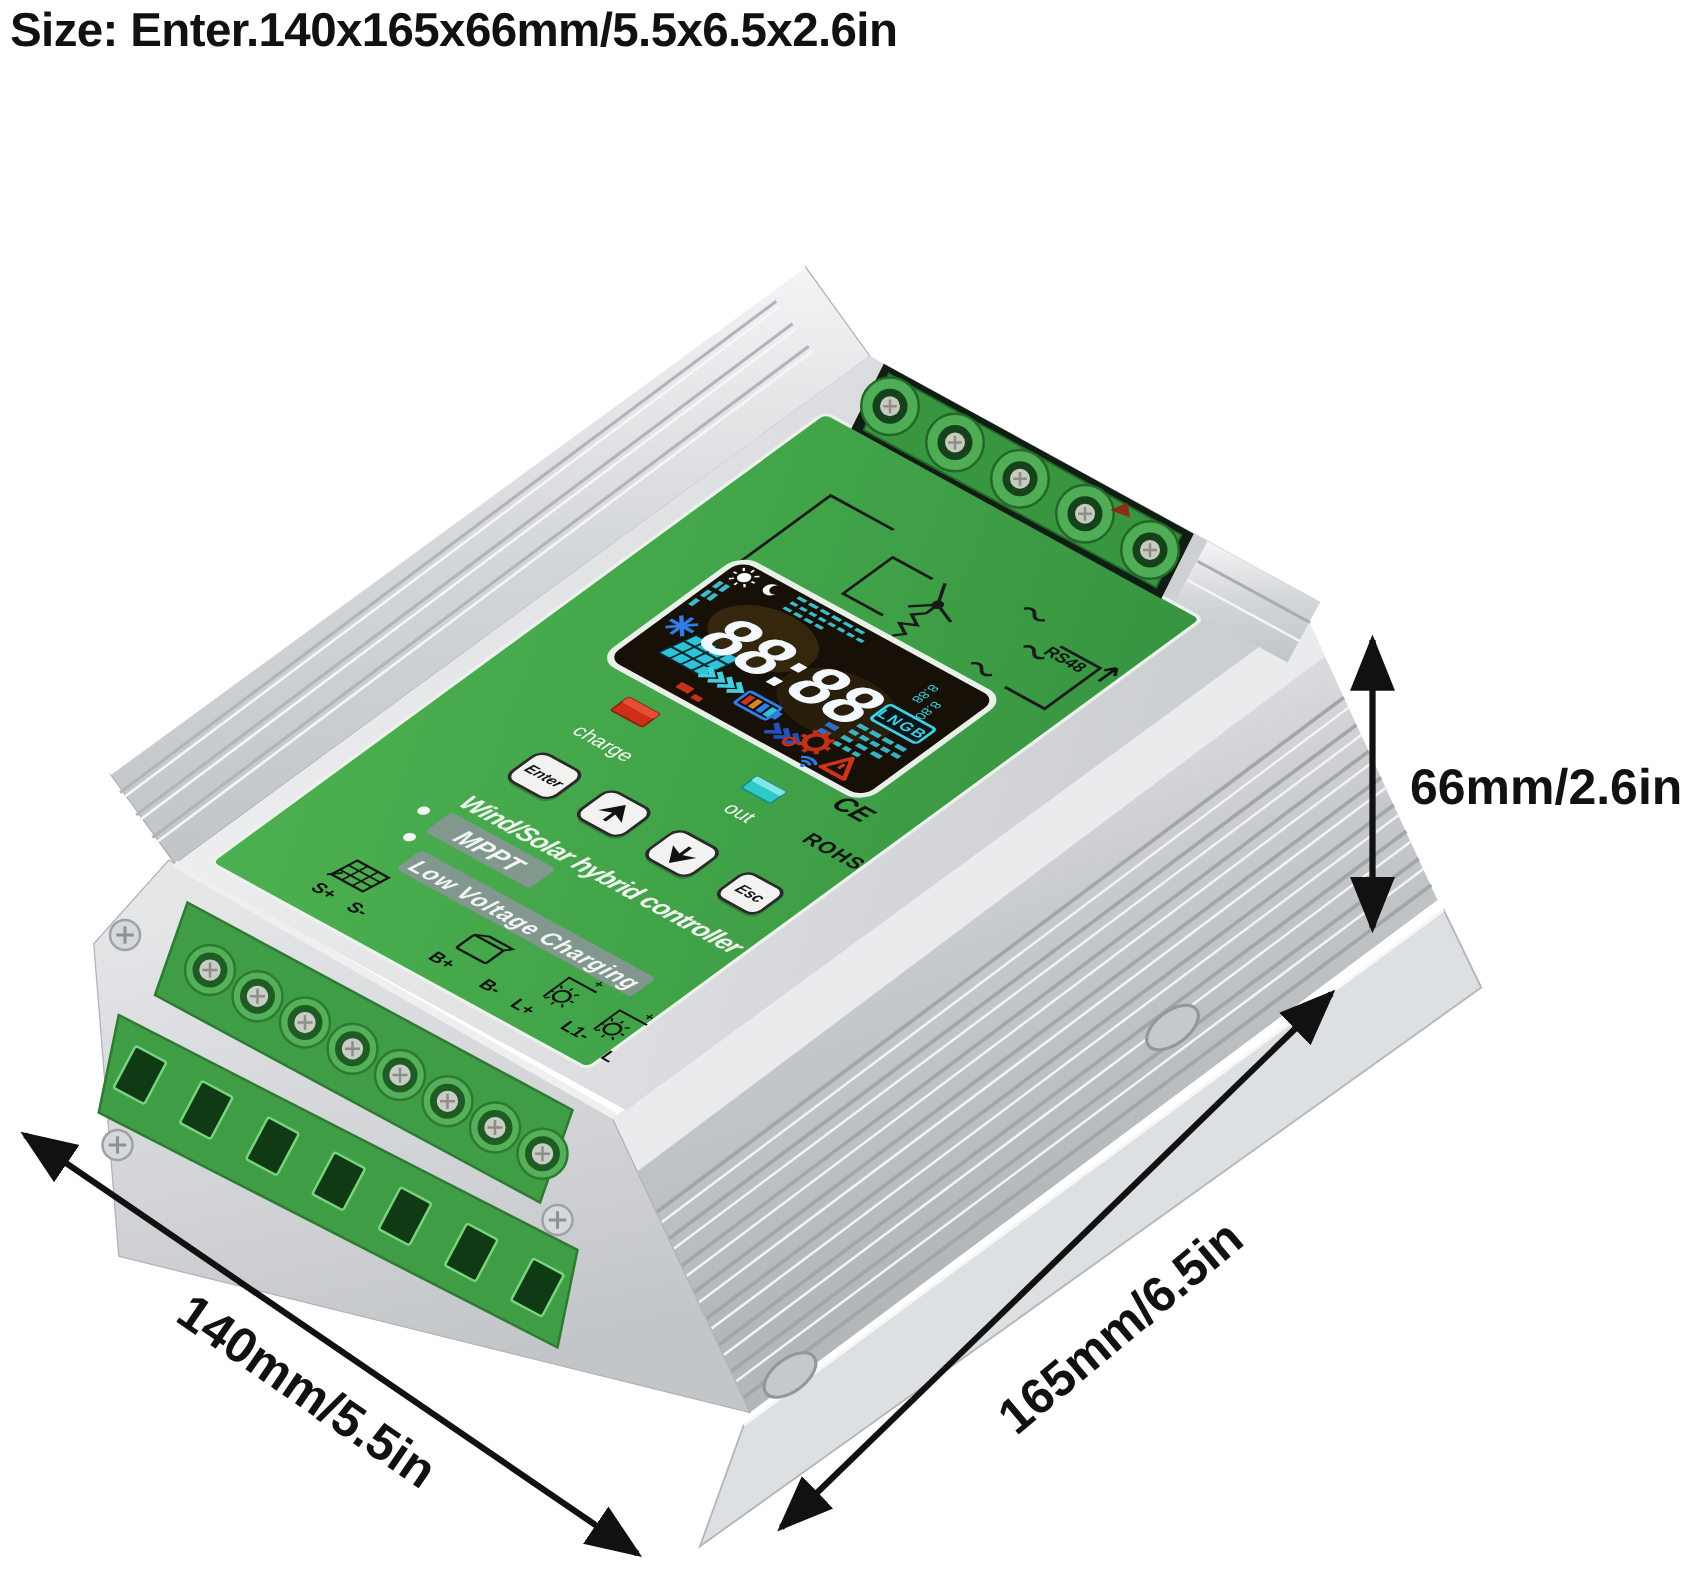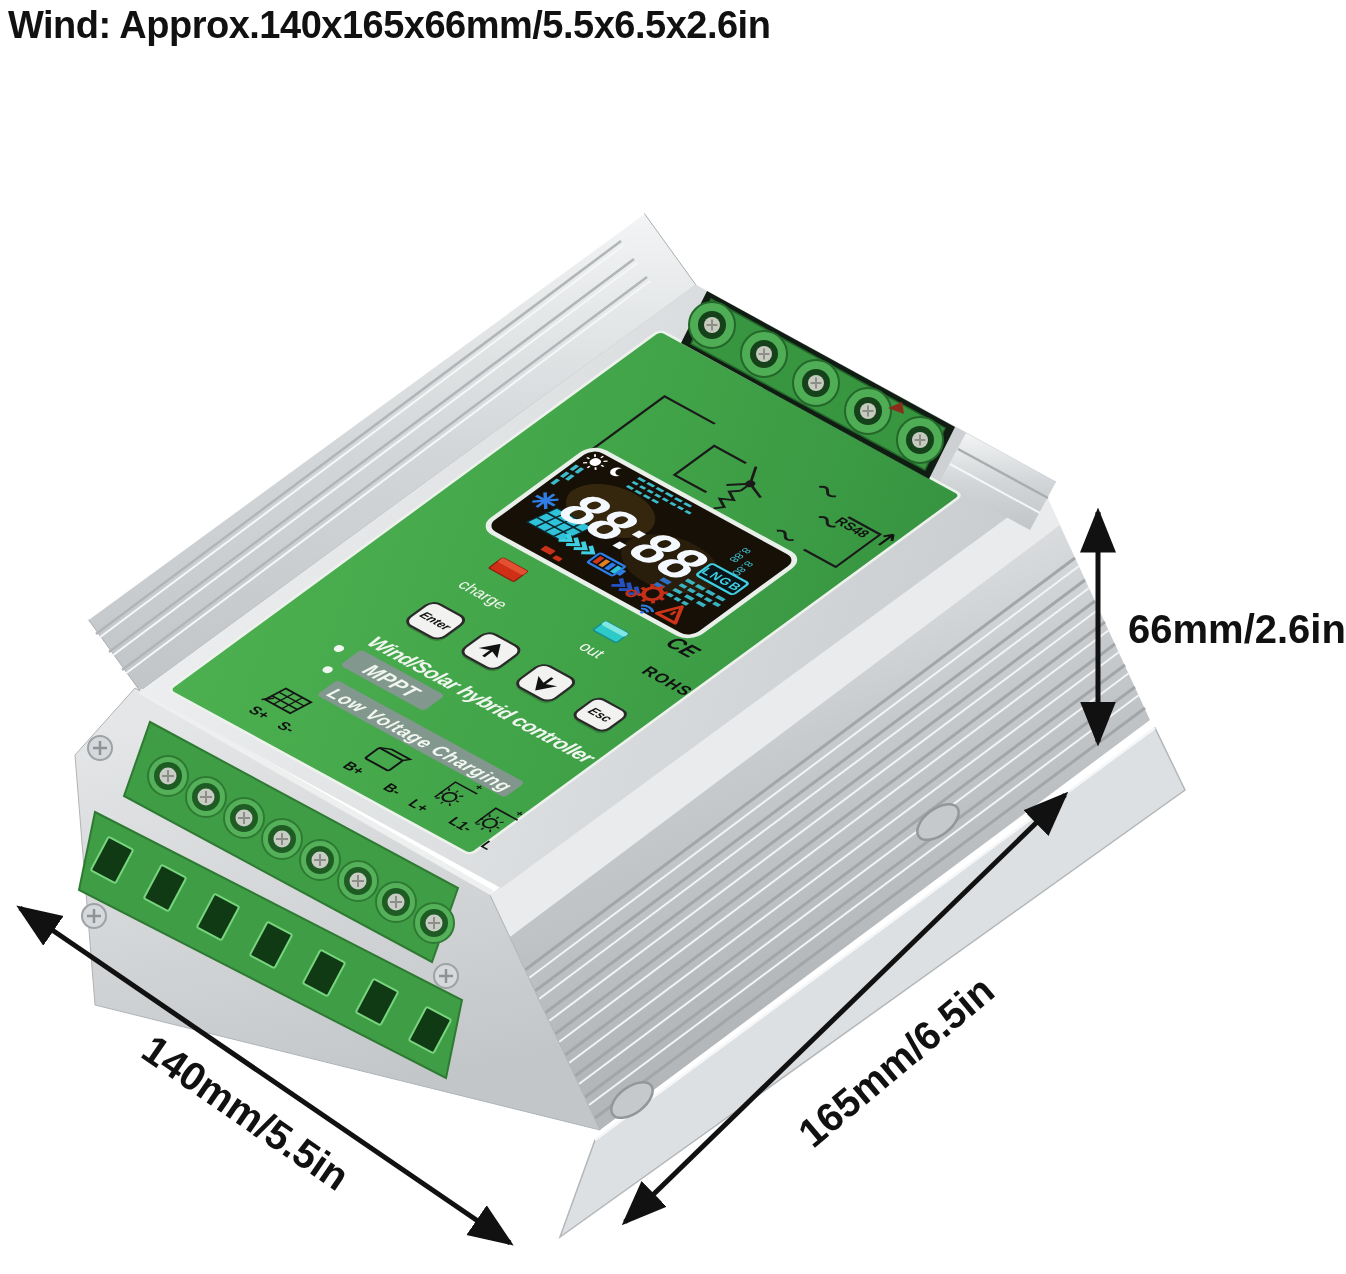--- a/index.html
+++ b/index.html
@@ -9,21 +9,21 @@
               color:#111;letter-spacing:-0.5px;white-space:nowrap;}
   svg{position:absolute;left:0;top:0;}
   text{font-family:"Liberation Sans", sans-serif;}
   .dim-label{font-size:40px;font-weight:bold;fill:#111;}
   .face-text{fill:#f2f6f1;}
 </style>
 </head>
 <body>
 
 <div id="stage">
-  <div id="page-title">Wind: Approx.140x165x66mm/5.5x6.5x2.6in</div>
+  <div id="page-title">Size: Enter.140x165x66mm/5.5x6.5x2.6in</div>
 
   <svg width="1346" height="1274" viewBox="0 0 1346 1274">
     <defs>
       <marker id="arr" markerWidth="9" markerHeight="9" viewBox="0 0 10 10" refX="9" refY="5" orient="auto-start-reverse">
         <path d="M0,1 L10,5 L0,9 z" fill="#111"></path>
       </marker>
       <linearGradient id="gradBand" x1="0" y1="0" x2="0" y2="1">
         <stop offset="0" stop-color="#f2f4f5"></stop>
           <stop offset="0.5" stop-color="#d3d6d8"></stop>
           <stop offset="1" stop-color="#c2c5c7"></stop>

